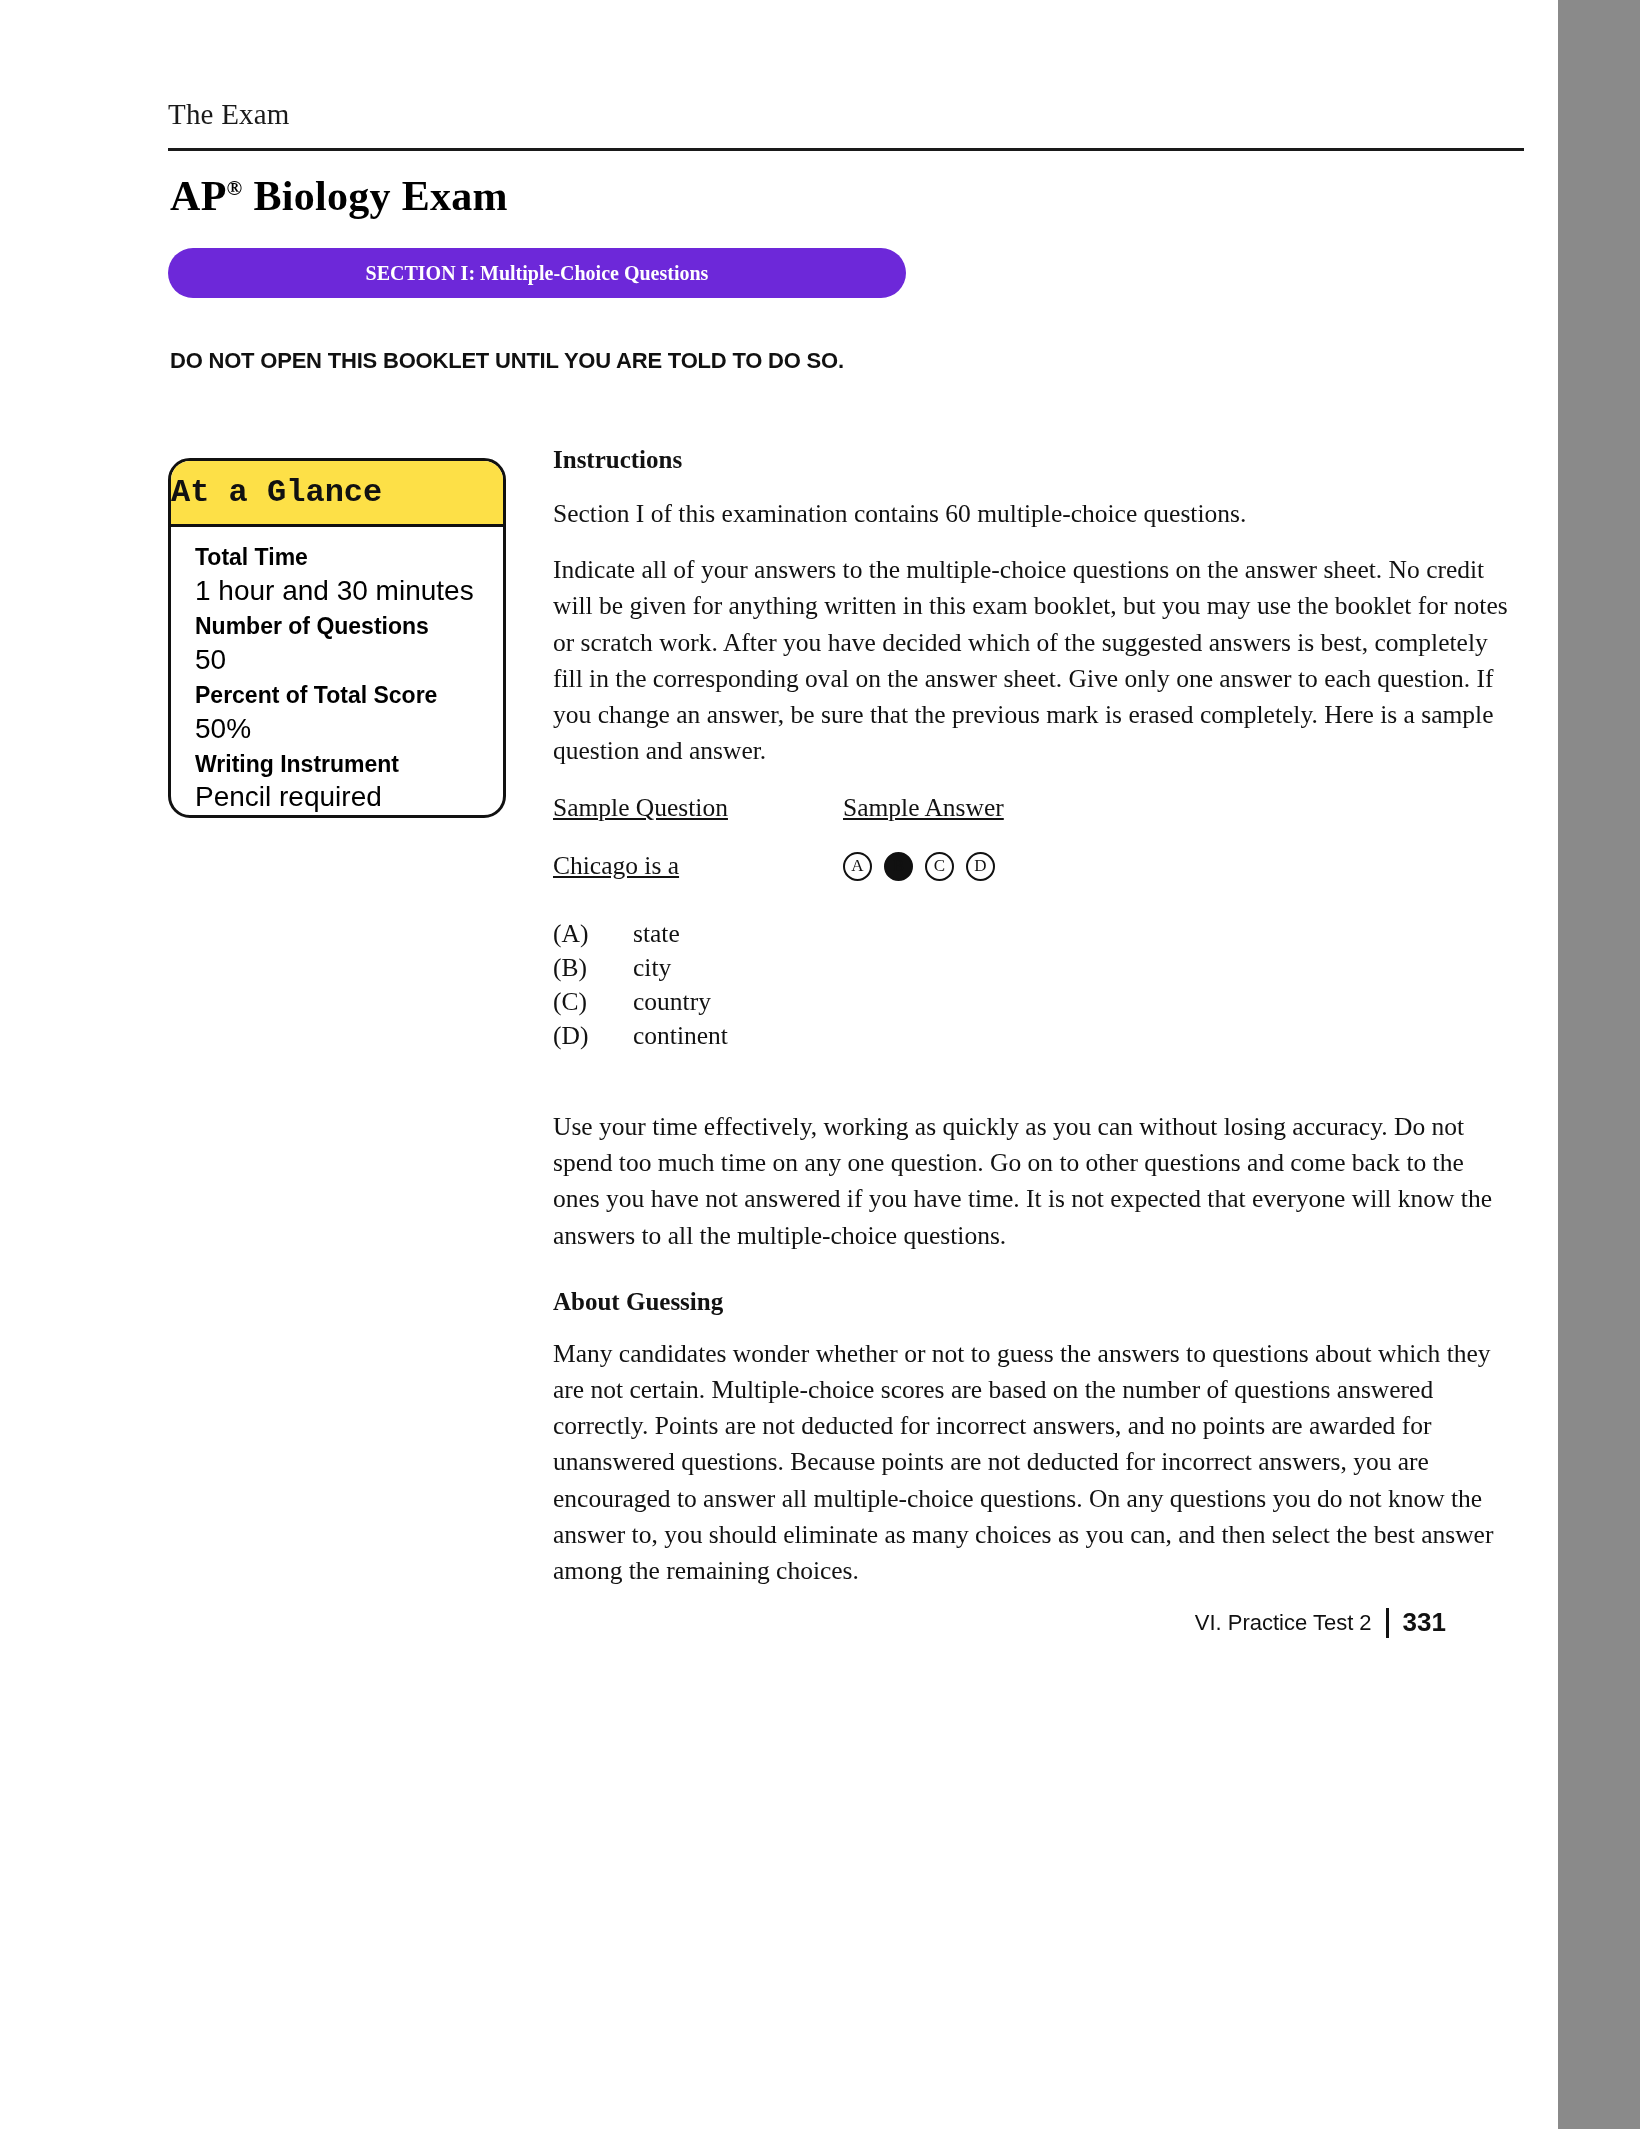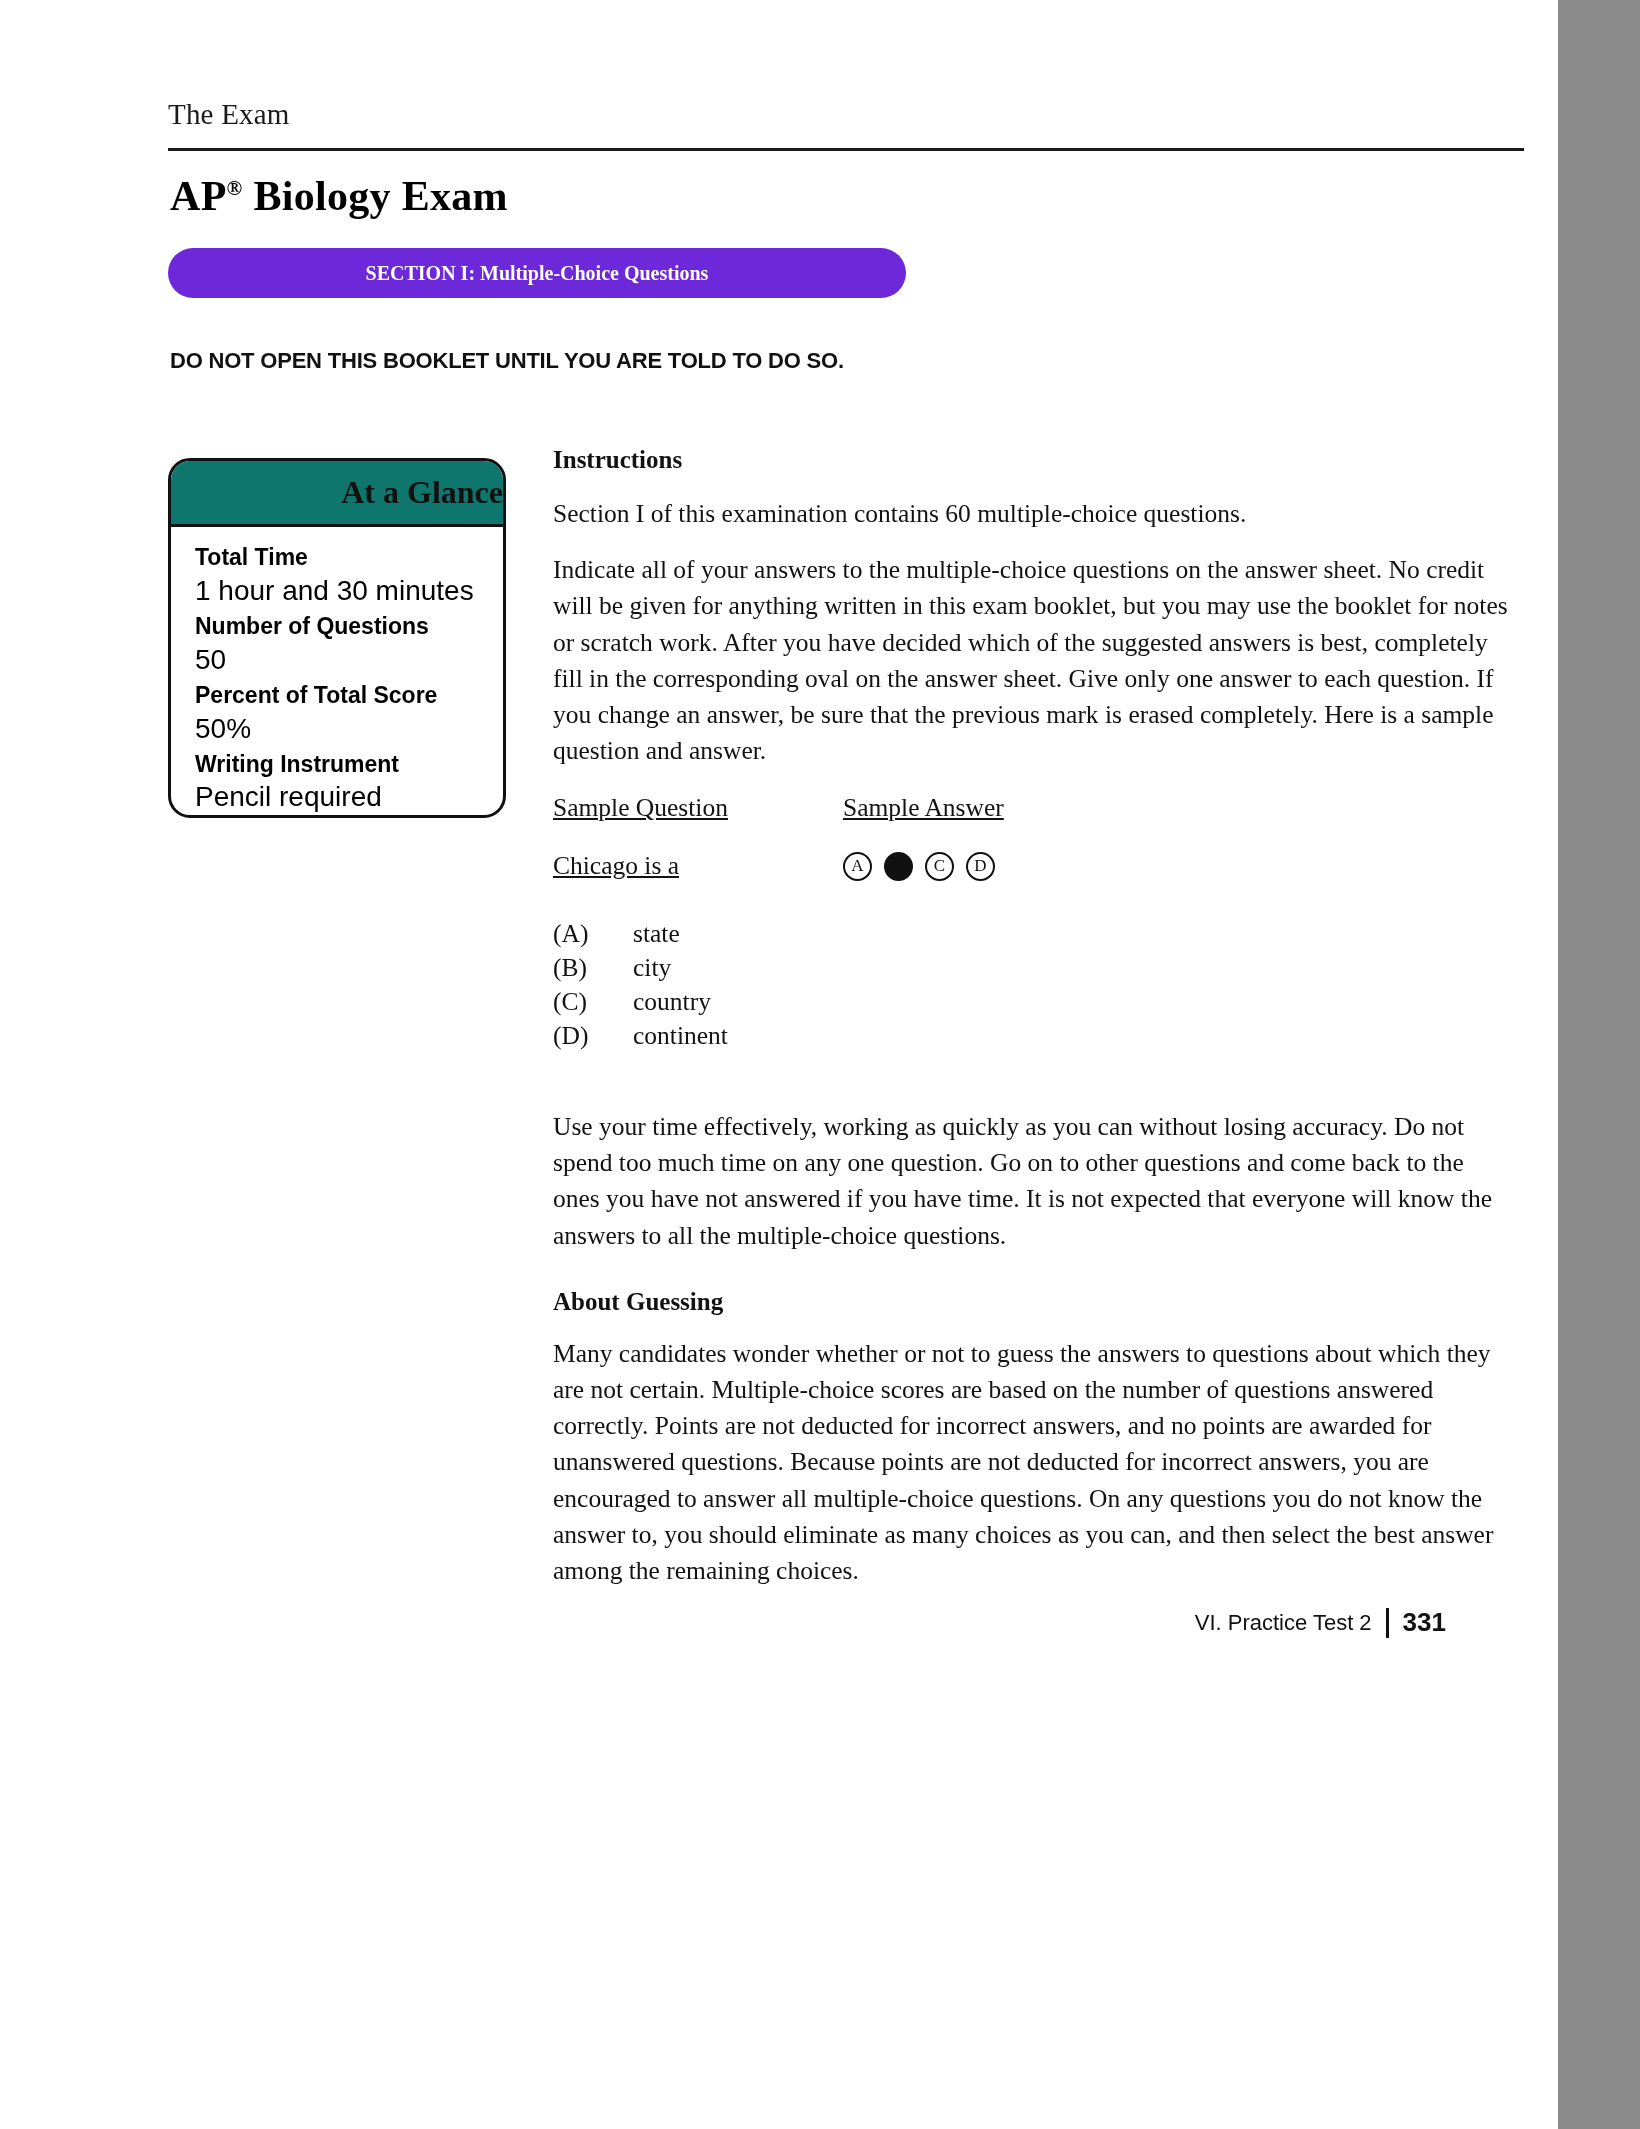--- a/index.html
+++ b/index.html
@@ -98,26 +98,26 @@
     width: 338px;
     height: 360px;
     border: 3px solid #111;
     border-radius: 22px;
     box-sizing: border-box;
     overflow: hidden;
     background: #fff;
   }
   .glance-header {
     height: 63px;
-    background: #0f766e;
+    background: #fde047;
     border-bottom: 3px solid #111;
     display: flex;
     align-items: center;
-    justify-content: flex-end;
-    font-family: Liberation Serif, serif;
+    justify-content: flex-start;
+    font-family: Liberation Mono, monospace;
     font-weight: bold;
     font-size: 32px;
     color: #111;
   }
   .glance-body {
     padding: 16px 16px 0 24px;
     font-family: "Liberation Sans", sans-serif;
     color: #000000;
   }
   .glance-term {

